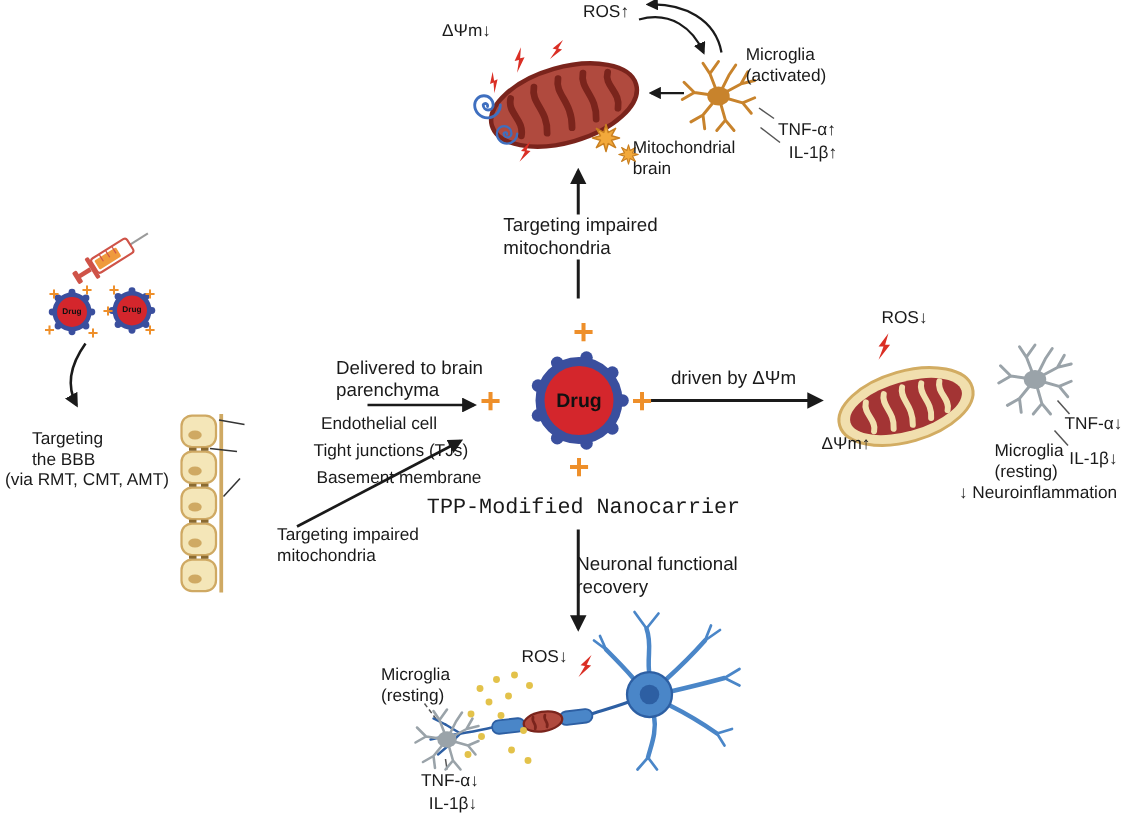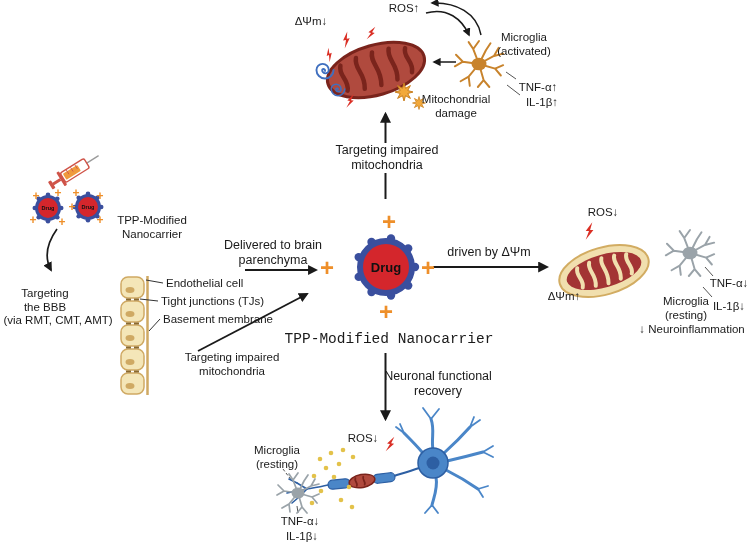--- a/index.html
+++ b/index.html
@@ -1,20 +1,20 @@
 <!DOCTYPE html>
 <html><head>
 <meta charset="utf-8">
 <style>
   html,body{margin:0;padding:0;background:#fff;}
   .canvas{position:relative;width:753px;height:546px;background:#fff;font-family:"Liberation Sans",sans-serif;overflow:hidden;}
   .svg-layer{position:absolute;left:0;top:0;width:753px;height:546px;}
-  .lbl{position:absolute;transform:translateX(-50%);text-align:center;font-size:11.5px;line-height:1.2;color:#1a1a1a;white-space:nowrap;}
+  .lbl{position:absolute;transform:translateX(-50%);text-align:left;font-size:11.5px;line-height:1.2;color:#1a1a1a;white-space:nowrap;}
   .lbl .ln{display:block;}
-  .la{transform:none;text-align:right;}
+  .la{transform:none;text-align:right;margin-left:48px;}
   .wbg{background:#fff;padding:0 3px;}
   .f12{font-size:12.5px;}
   .f15{font-size:14.5px;font-family:Liberation Mono, monospace;}
   .plus{position:absolute;transform:translate(-50%,-50%);color:#ee8f2a;font-weight:700;font-size:24px;line-height:1;}
   .plus.sm{font-size:12px;}
   .drug-big{position:absolute;transform:translate(-50%,-50%);font-size:13px;font-weight:700;color:#111;}
   .drug-sm{position:absolute;transform:translate(-50%,-50%);font-size:5.5px;font-weight:700;color:#111;}
 </style>
 </head>
 <body>
@@ -258,31 +258,27 @@
   <div class="lbl" style="left:311px;top:15px">ΔΨm↓</div>
   <div class="lbl" style="left:404px;top:2px">ROS↑</div>
   <div class="lbl" style="left:524px;top:31px">
     <span class="ln">Microglia</span>
     <span class="ln">(activated)</span>
   </div>
   <div class="lbl" style="left:538px;top:81px">TNF-α↑</div>
   <div class="lbl" style="left:542px;top:96px">IL-1β↑</div>
   <div class="lbl" style="left:456px;top:93px">
     <span class="ln">Mitochondrial</span>
-    <span class="ln">damage</span>
+    <span class="ln">brain</span>
   </div>
   <div class="lbl f12 wbg" style="left:387px;top:143px">
     <span class="ln">Targeting impaired</span>
     <span class="ln">mitochondria</span>
   </div>
 
-  <div class="lbl" style="left:152px;top:214px">
-    <span class="ln">TPP-Modified</span>
-    <span class="ln">Nanocarrier</span>
-  </div>
   <div class="drug-sm" style="left:48px;top:208px">Drug</div>
   <div class="drug-sm" style="left:88px;top:207px">Drug</div>
   <div class="lbl" style="left:45px;top:287px">
     <span class="ln">Targeting</span>
     <span class="ln">the BBB</span>
   </div>
   <div class="lbl" style="left:58px;top:314px">(via RMT, CMT, AMT)</div>
   <div class="lbl la" style="left:166px;top:277px">Endothelial cell</div>
   <div class="lbl la" style="left:161px;top:295px">Tight junctions (TJs)</div>
   <div class="lbl la" style="left:163px;top:313px">Basement membrane</div>

